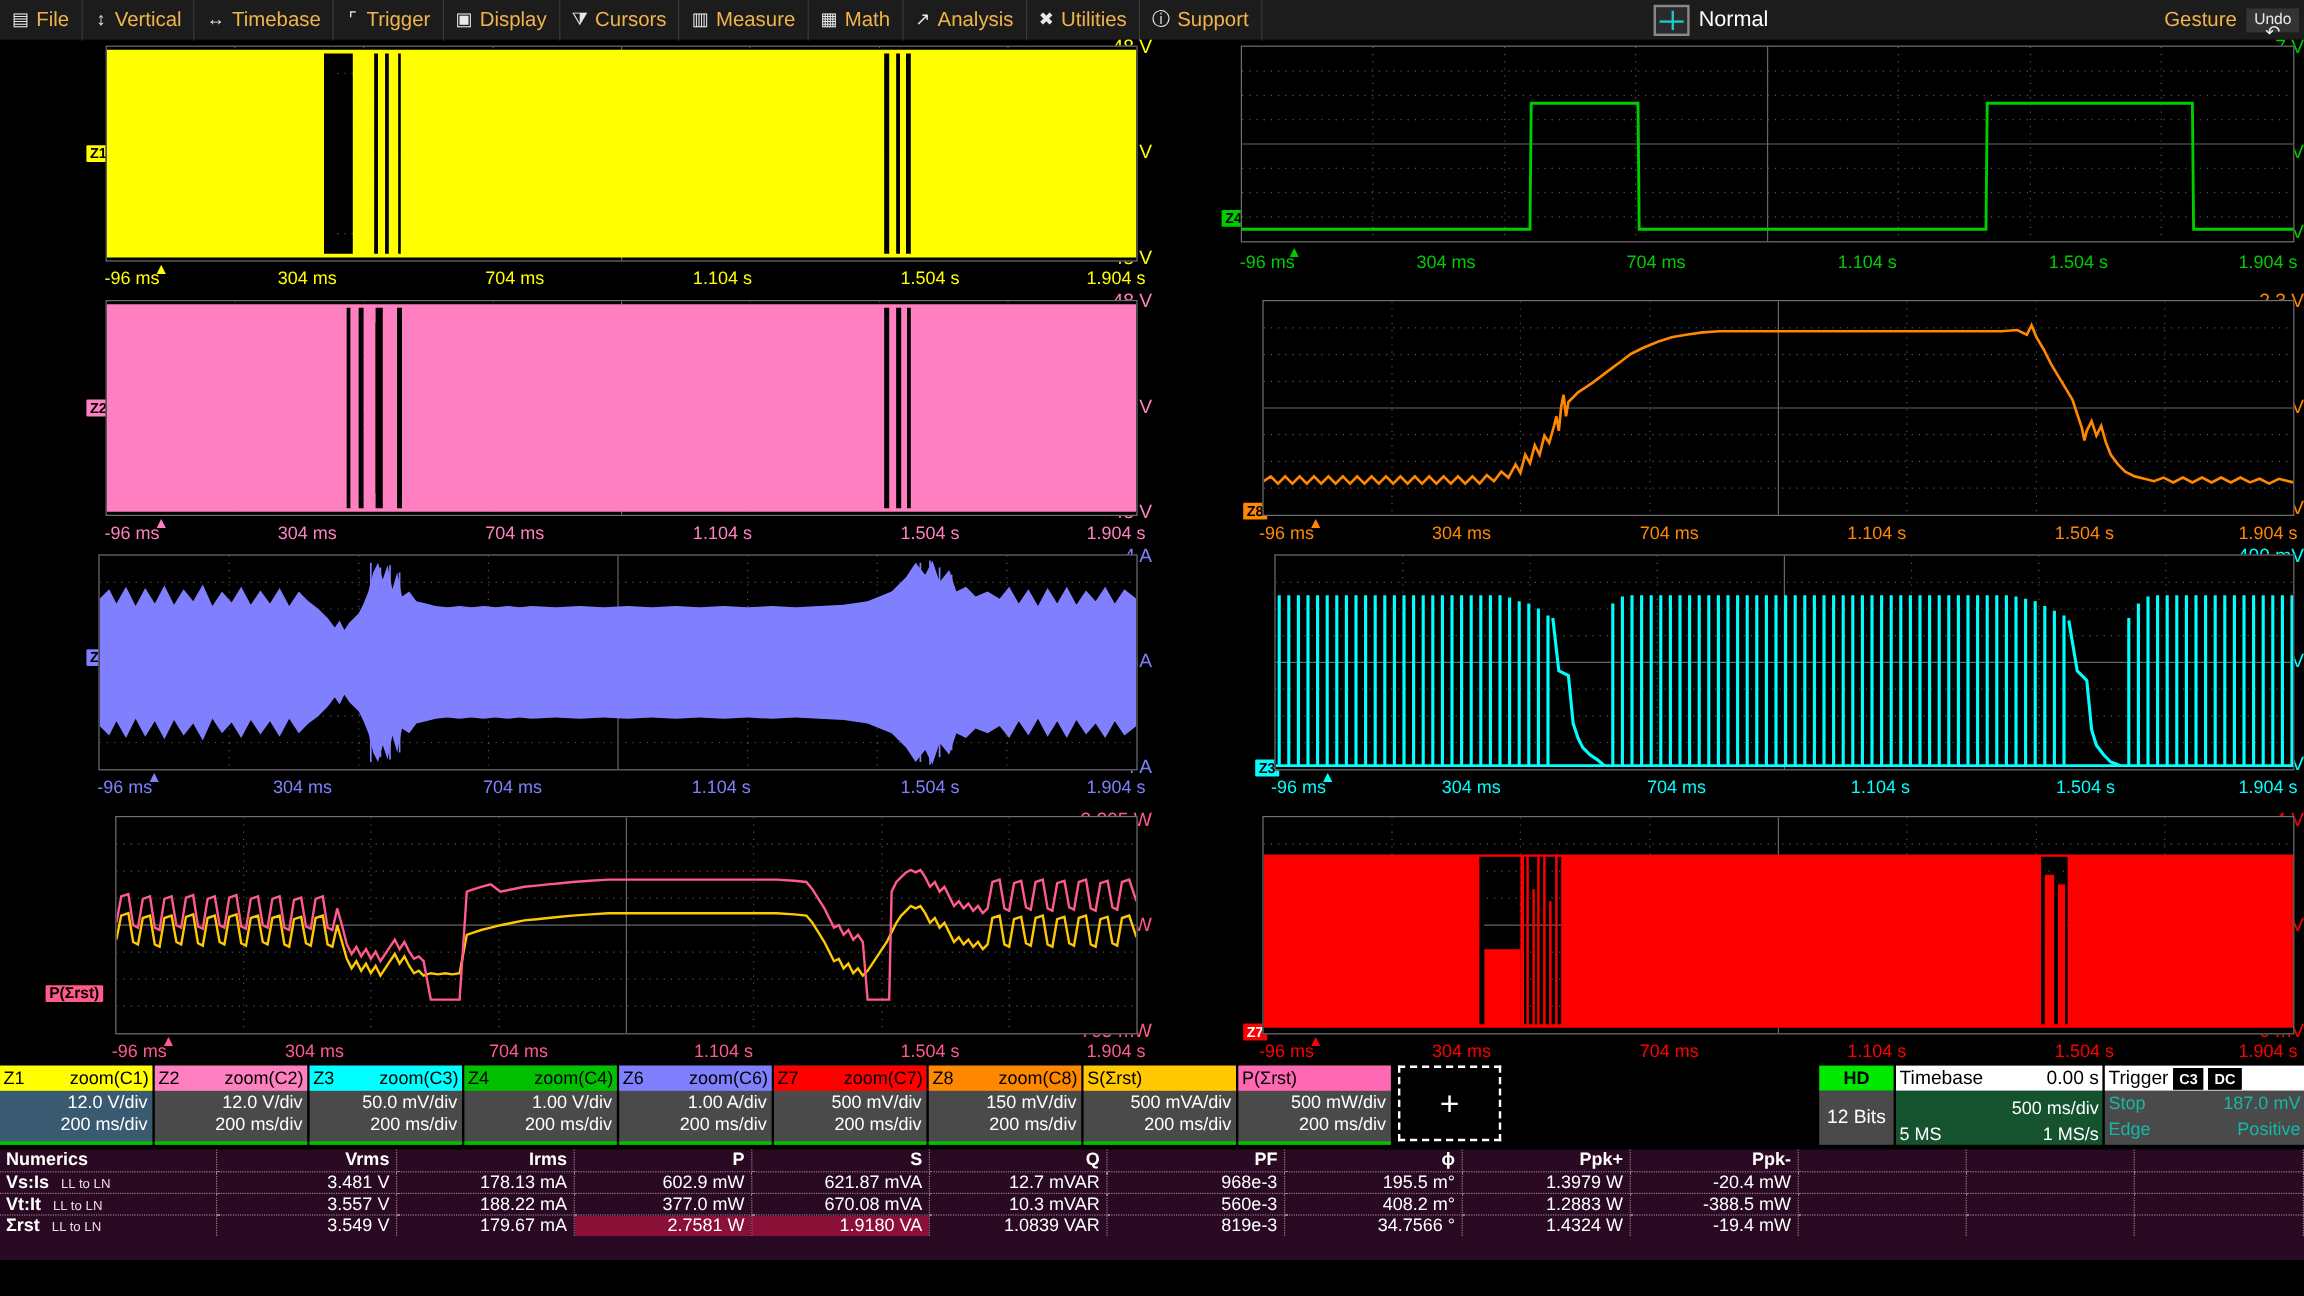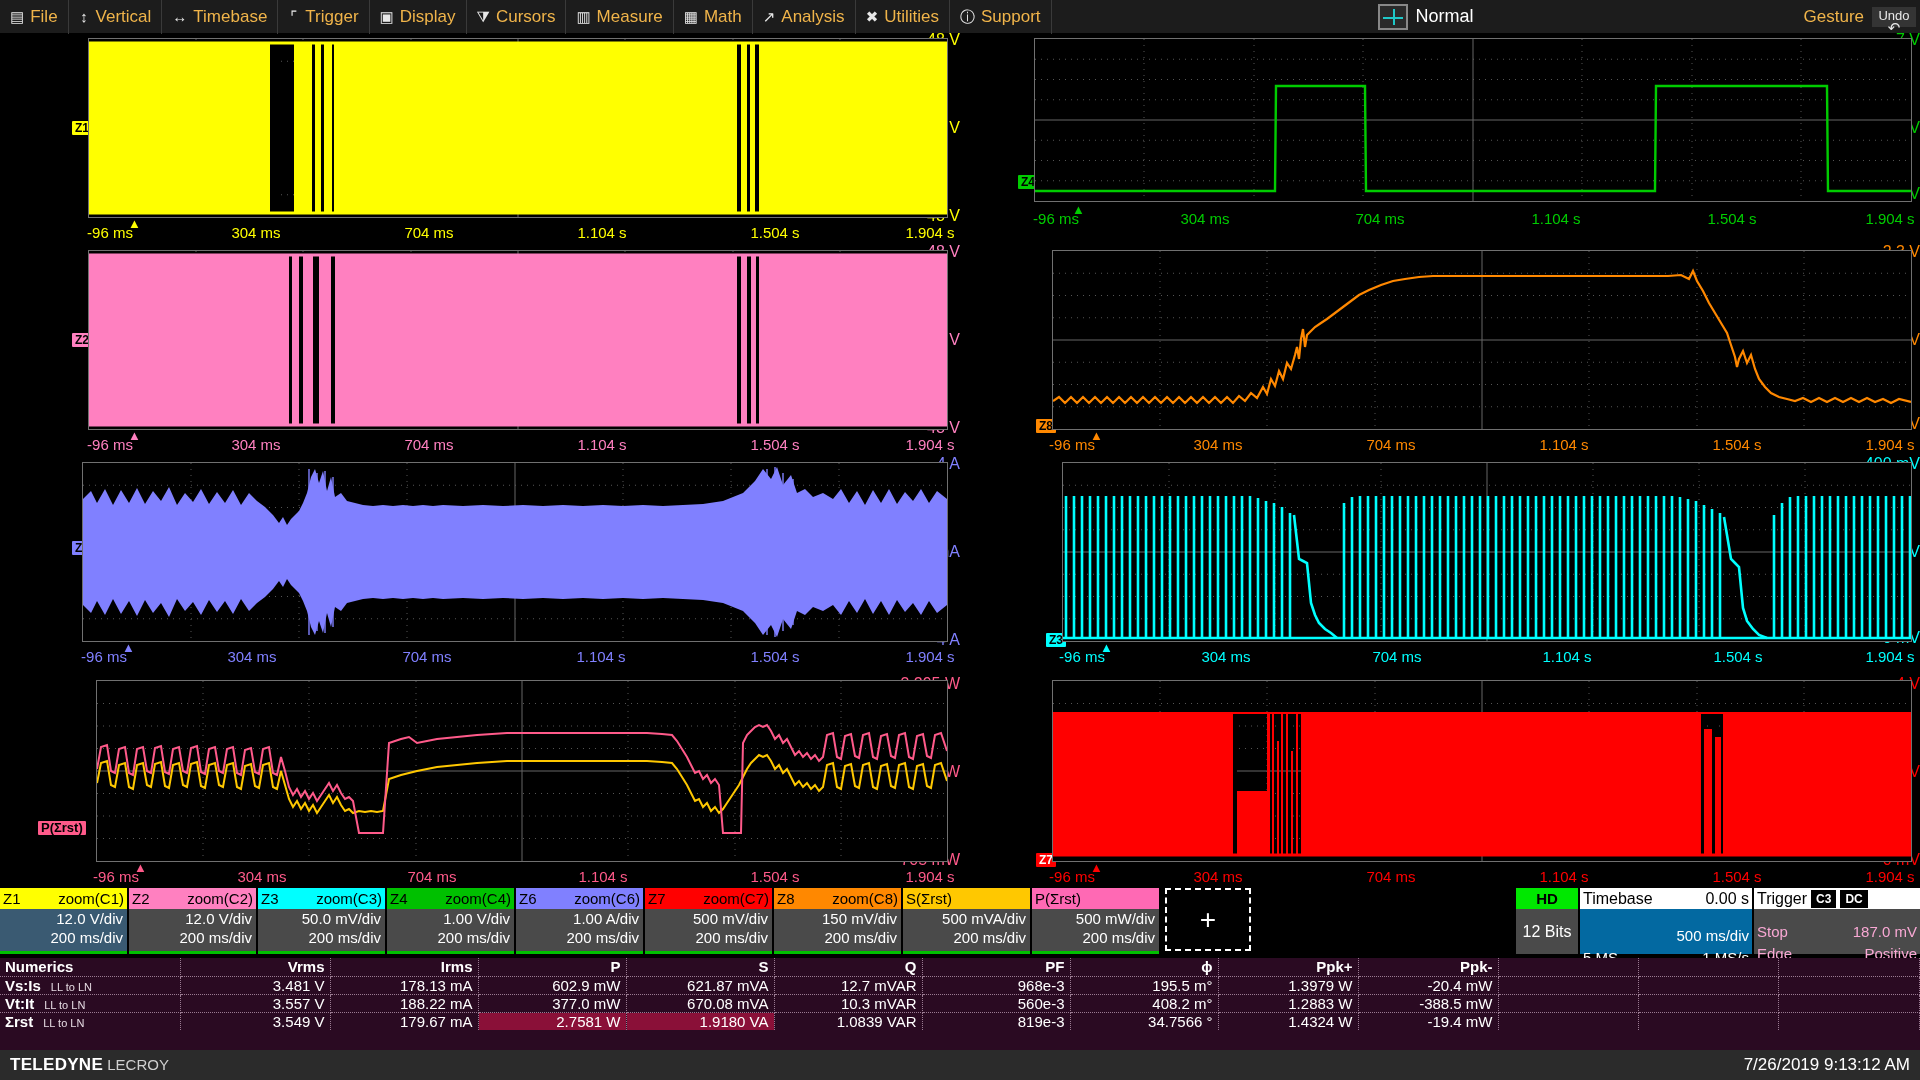--- a/index.html
+++ b/index.html
@@ -95,27 +95,27 @@
     width: 86px; height: 63px; border: 2px dashed #fff; background: #000;
     color: #fff; display: flex; align-items: center; justify-content: center;
     font-size: 28px; margin-left: 4px;
   }
   .rightstat { position: absolute; right: 0; top: 888px; display: flex; height: 68px; }
   .hdbox { width: 62px; margin-right: 2px; }
   .hd-head { background: #00e800; color: #000; font-weight: bold; text-align: center; font-size: 15px; height: 21px; line-height: 21px; }
   .hd-body { background: #4a4a4a; color: #fff; text-align: center; font-size: 16px; height: 45px; line-height: 45px; }
   .tbbox { width: 172px; margin-right: 2px; }
   .tb-head { background: #fff; color: #000; font-size: 16px; height: 21px; display: flex; justify-content: space-between; padding: 0 3px; align-items: center; }
-  .tb-body { background: #0369a1; color: #fff; font-size: 15px; height: 45px; padding: 16px 3px; }
+  .tb-body { background: #14532d; color: #fff; font-size: 15px; height: 45px; padding: 4px 3px; }
   .tb-row { display: flex; justify-content: space-between; line-height: 22px; }
   .tb-row-r { text-align: right; line-height: 22px; }
   .trigbox { width: 166px; }
   .tg-head { background: #fff; color: #000; font-size: 16px; height: 21px; display: flex; align-items: center; padding: 0 3px; }
   .tg-chip { background: #000; color: #fff; font-size: 12px; padding: 1px 4px; margin-left: 4px; border: 1px solid #000; font-weight: bold; }
-  .tg-body { background: #4a4a4a; color: #f9a8d4; font-size: 15px; height: 45px; padding: 12px 3px; }
+  .tg-body { background: #4a4a4a; color: #14b8a6; font-size: 15px; height: 45px; padding: 0 3px; }
 
   
   .numerics {
     position: absolute; left: 0; top: 958px; width: 1920px; height: 92px;
     background: #2a0a22; color: #fff; font-size: 15px;
   }
   .numerics table { width: 100%; border-collapse: collapse; table-layout: fixed; }
   .numerics th, .numerics td {
     border-right: 1px dotted #9a7a92; border-bottom: 1px dotted #9a7a92;
     padding: 0 5px; height: 18px; text-align: right; font-weight: normal;
@@ -930,20 +930,14 @@
           <td>1.4324 W</td>
           <td>-19.4 mW</td>
           <td></td>
           <td></td>
           <td></td>
         </tr>
       </tbody>
     </table>
   </div>
 
-  <div class="footer">
-    <div class="brand">
-      <b>TELEDYNE</b><span> LECROY</span>
-    </div>
-    <div class="stamp">7/26/2019 9:13:12 AM</div>
-  </div>
 
 </div>
 
 </body></html>

